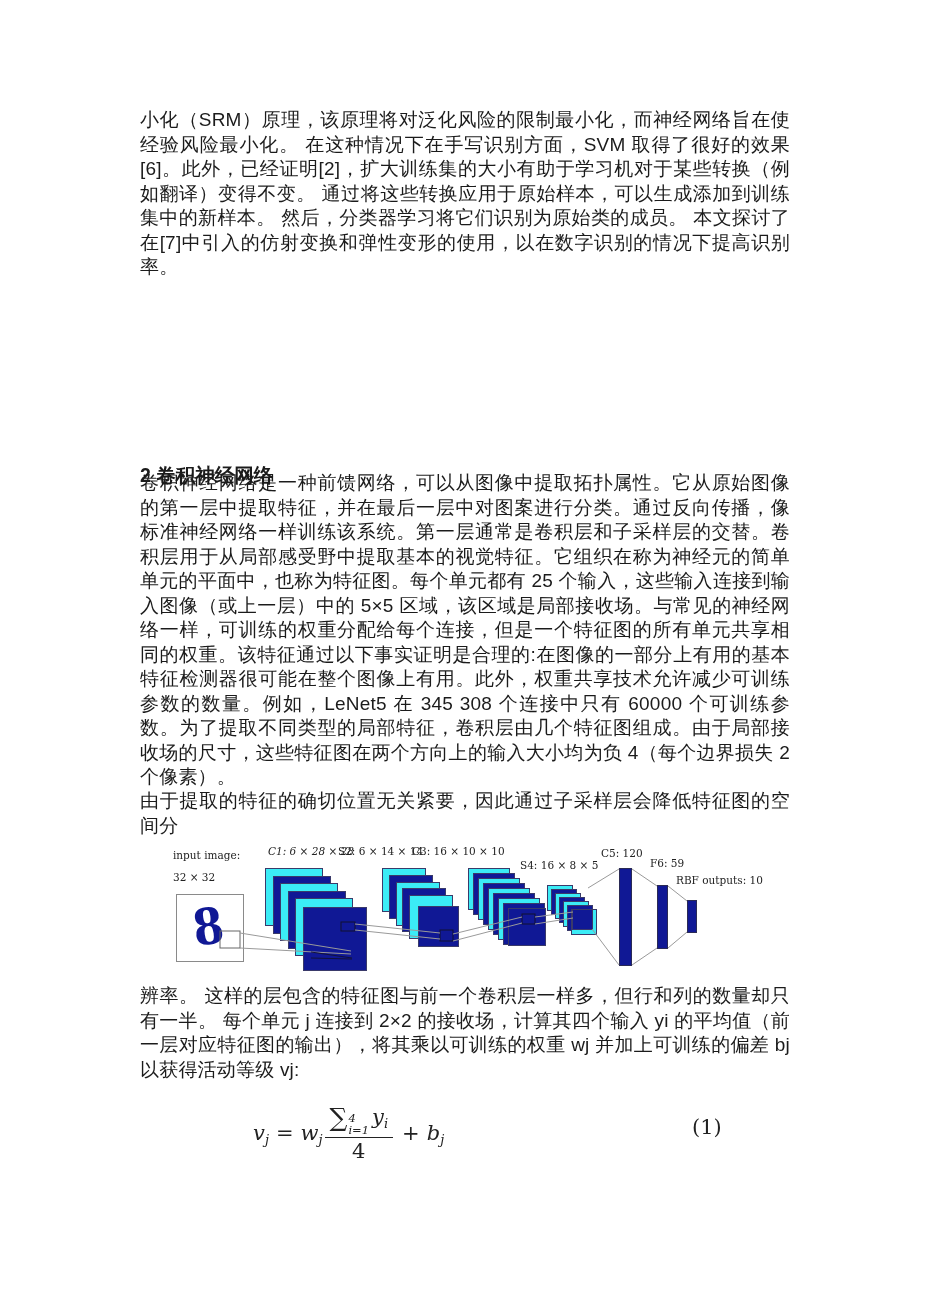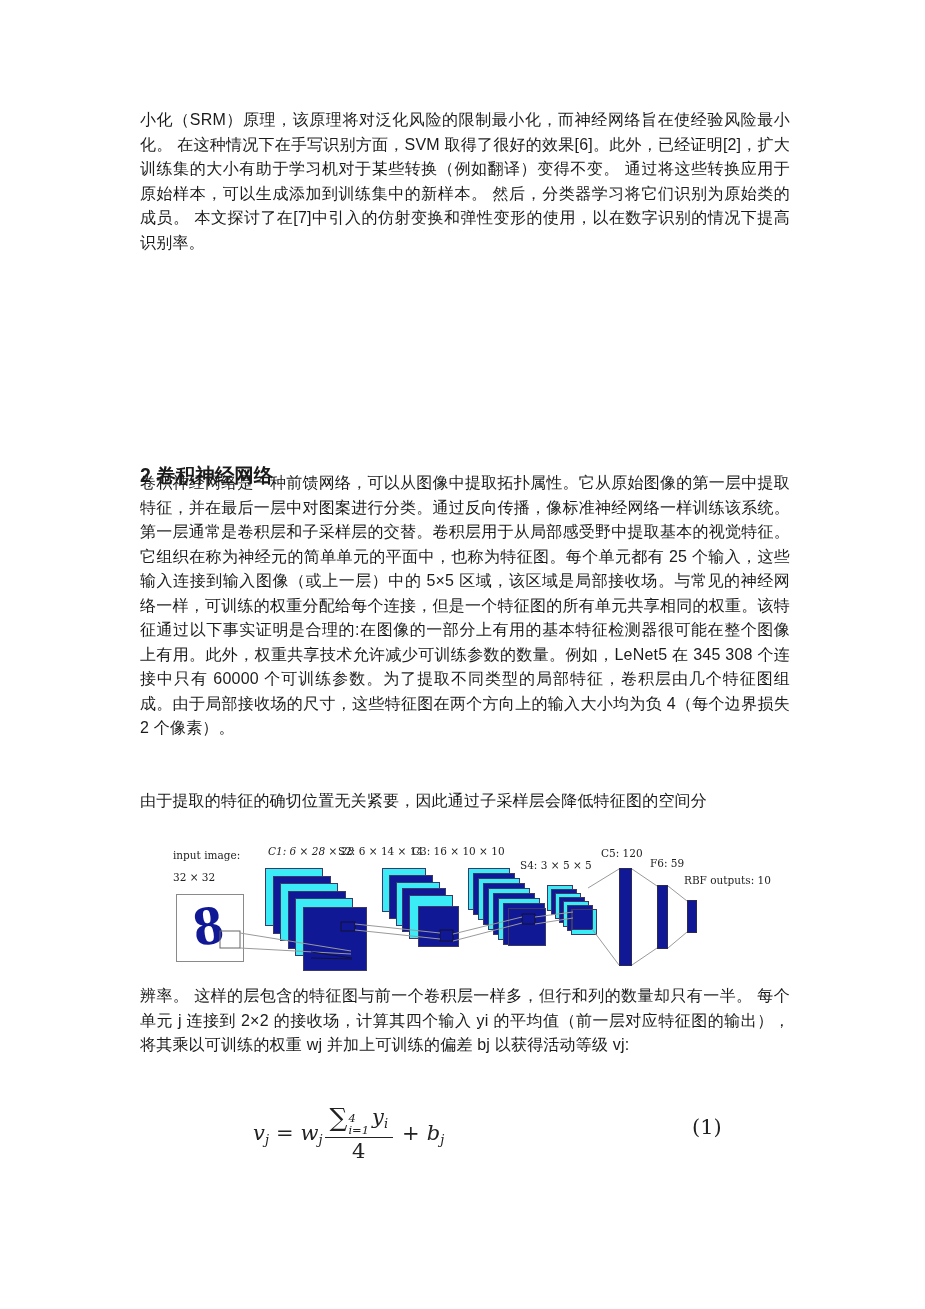--- a/index.html
+++ b/index.html
@@ -1,19 +1,19 @@
 <!DOCTYPE html>
 <html><head>
 <meta charset="utf-8">
 <style>
   html,body{margin:0;padding:0;background:#ffffff;}
   .page{position:relative;width:925px;height:1309px;background:#ffffff;overflow:hidden;
         font-family:"Liberation Sans",sans-serif;color:#1b1b1b;}
   .body-text{position:absolute;left:140px;width:650px;margin:0;
-             font-size:16px;line-height:24.5px;text-align:justify;letter-spacing:0.2px;}
+             font-size:19px;line-height:24.5px;text-align:justify;letter-spacing:0.2px;}
   .section-heading{position:absolute;left:140px;width:650px;margin:0;
              font-size:19.5px;font-weight:bold;line-height:24px;}
   
   .fig{position:absolute;left:168px;top:838px;width:620px;height:150px;}
   .flabel{position:absolute;font-family:"DejaVu Serif",serif;font-size:10.5px;
           color:#222;white-space:nowrap;z-index:60;}
   .input-box{position:absolute;left:8px;top:56px;width:66px;height:66px;
              border:1px solid #8a8a8a;background:#fff;z-index:5;}
   .digit{position:absolute;left:14px;top:2px;font-family:"DejaVu Serif",serif;
          font-weight:bold;font-size:50px;color:#101895;transform:rotate(-8deg) scaleX(.88);
@@ -91,24 +91,24 @@
       </div>
     <div id="fig-bars">
         <div class="fbar" style="left: 451px; top: 30px; width: 13px; height: 98px; background: rgb(16, 24, 149);"></div>
         <div class="fbar" style="left: 489px; top: 47px; width: 11px; height: 64px; background: rgb(16, 24, 149);"></div>
         <div class="fbar" style="left: 519px; top: 62px; width: 10px; height: 33px; background: rgb(16, 24, 149);"></div>
       </div>
     <div id="fig-labels">
         <span class="flabel" style="left: 100px; top: 7px; font-style: italic;">C1: 6 × 28 × 28</span>
         <span class="flabel" style="left: 170px; top: 7px;">S2: 6 × 14 × 14</span>
         <span class="flabel" style="left: 244px; top: 7px; text-align: center;">C3: 16 × 10 × 10</span>
-        <span class="flabel" style="left: 352px; top: 21px;">S4: 3 × 5 × 5</span>
+        <span class="flabel" style="left: 352px; top: 21px;">S4: 16 × 8 × 5</span>
         <span class="flabel" style="left: 433px; top: 9px;">C5: 120</span>
         <span class="flabel" style="left: 482px; top: 19px;">F6: 59</span>
-        <span class="flabel" style="left: 508px; top: 36px; margin-left: 8px;">RBF outputs: 10</span>
+        <span class="flabel" style="left: 508px; top: 36px;">RBF outputs: 10</span>
       </div>
 
     <svg width="620" height="150" viewBox="0 0 620 150">
 
       <rect x="52" y="93" width="20" height="17" fill="none" stroke="#666" stroke-width="1"></rect>
       <rect x="173" y="84" width="14" height="9" fill="none" stroke="#101030" stroke-width="1"></rect>
       <rect x="272" y="92" width="13" height="11" fill="none" stroke="#101030" stroke-width="1"></rect>
       <rect x="354" y="76" width="13" height="10" fill="none" stroke="#101030" stroke-width="1"></rect>
 
       <g stroke="#9a9a9a" stroke-width="1">

